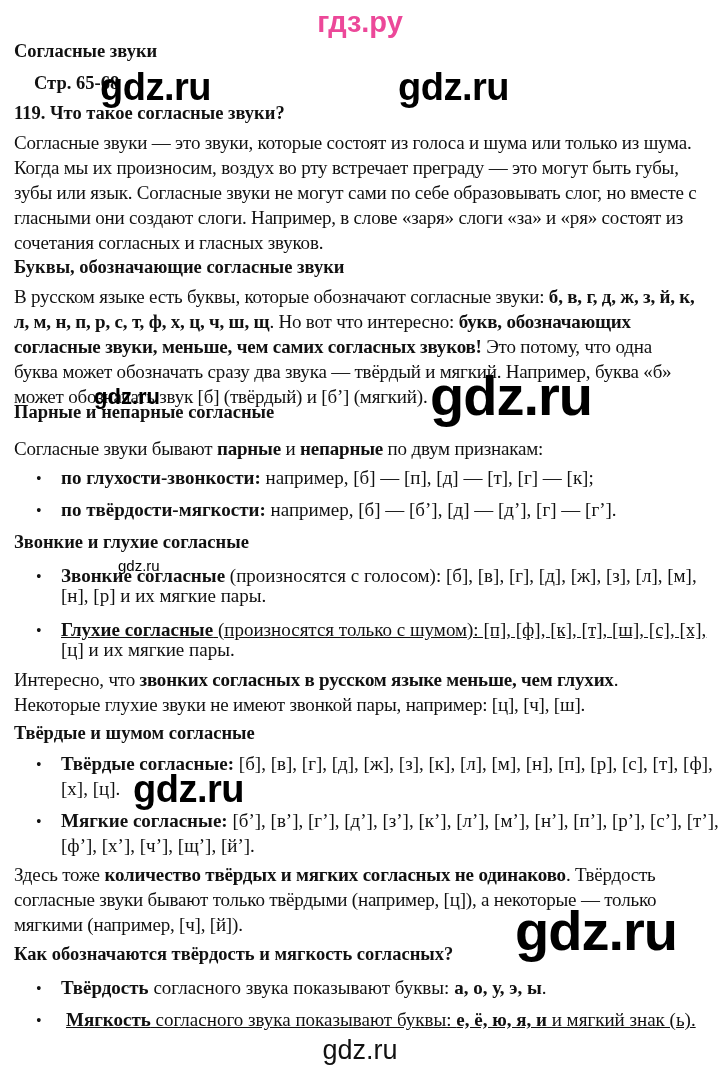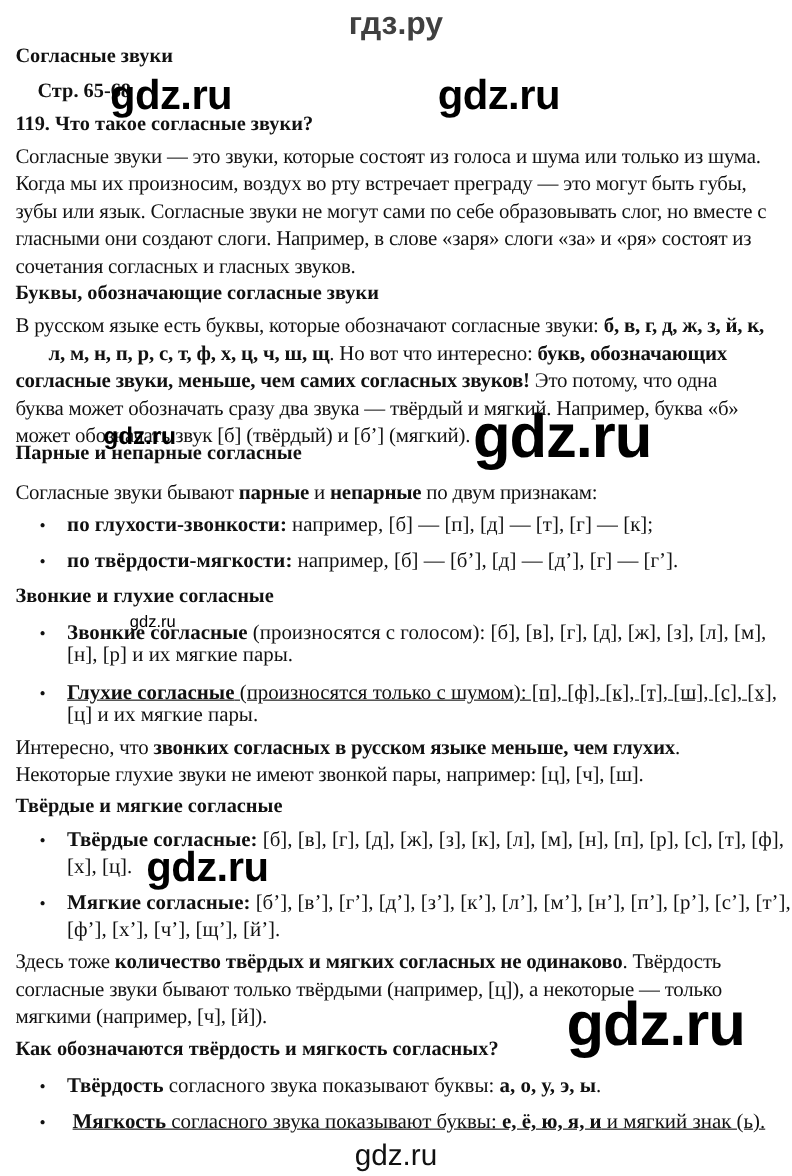--- a/index.html
+++ b/index.html
@@ -1,20 +1,20 @@
 <!DOCTYPE html>
 <html><head>
 <meta charset="utf-8">
 <style>
   html, body { margin:0; padding:0; background:#ffffff; }
   body { width:720px; height:1069px; position:relative; overflow:hidden;
          font-family:"Liberation Serif", serif; color:#111; }
   .abs { position:absolute; white-space:nowrap; }
   .site-header { left:0; width:720px; top:6px; text-align:center;
-         font-family:"Liberation Sans", sans-serif; font-weight:bold; font-size:29px; color:#404040; }
+         font-family:"Liberation Sans", sans-serif; font-weight:bold; font-size:29px; color:#ec4899; }
   .h { font-weight:bold; font-size:18.5px; }
   .line { font-size:19px; letter-spacing:-0.2px; }
   .b { font-weight:bold; }
   .bullet { font-size:19px; }
   .dot { position:absolute; font-size:16px; }
   .wm { position:absolute; font-family:"Liberation Sans", sans-serif; font-weight:bold; color:#000; white-space:nowrap; line-height:1; }
   .wm-xl { font-size:56px; letter-spacing:-1px; }
   .wm-l { font-size:38px; letter-spacing:-0.5px; }
   .wm-s { font-size:22px; }
   .wm-xs { font-size:15px; font-weight:normal; }
@@ -36,21 +36,21 @@
   <div class="abs line" style="left:14px; top:182px;">зубы или язык. Согласные звуки не могут сами по себе образовывать слог, но вместе с</div>
   <div class="abs line" style="left:14px; top:207px;">гласными они создают слоги. Например, в слове «заря» слоги «за» и «ря» состоят из</div>
   <div class="abs line" style="left:14px; top:232px;">сочетания согласных и гласных звуков.</div>
 </div>
 
 <div class="abs h" style="left:14px; top:257px;">Буквы, обозначающие согласные звуки</div>
 <div>
   <div class="abs line" style="left:14px; top:286px;">
     <span>В русском языке есть буквы, которые обозначают согласные звуки: </span><span class="b">б, в, г, д, ж, з, й, к,</span>
   </div>
-  <div class="abs line" style="left:14px; top:311px;margin-left:30px;">
+  <div class="abs line" style="left:14px; top:311px;">
     <span class="b">л, м, н, п, р, с, т, ф, х, ц, ч, ш, щ</span><span>. Но вот что интересно: </span><span class="b">букв, обозначающих</span>
   </div>
   <div class="abs line" style="left:14px; top:336px;">
     <span class="b">согласные звуки, меньше, чем самих согласных звуков!</span><span> Это потому, что одна</span>
   </div>
   <div class="abs line" style="left:14px; top:361px;">буква может обозначать сразу два звука — твёрдый и мягкий. Например, буква «б»</div>
   <div class="abs line" style="left:14px; top:386px;">может обозначать звук [б] (твёрдый) и [б’] (мягкий).</div>
 </div>
 
 <div class="abs h" style="left:14px; top:402px;font-family:Liberation Serif, serif;">Парные и непарные согласные</div>
@@ -79,21 +79,21 @@
   <div class="abs bullet" style="left:61px; top:619px;text-decoration:underline;">
     <span class="b">Глухие согласные</span><span> (произносятся только с шумом): [п], [ф], [к], [т], [ш], [с], [х],</span>
   </div>
   <div class="abs bullet" style="left:61px; top:639px;">[ц] и их мягкие пары.</div>
 </div>
 <div class="abs line" style="left:14px; top:669px;">
   <span>Интересно, что </span><span class="b">звонких согласных в русском языке меньше, чем глухих</span><span>.</span>
 </div>
 <div class="abs line" style="left:14px; top:694px;">Некоторые глухие звуки не имеют звонкой пары, например: [ц], [ч], [ш].</div>
 
-<div class="abs h" style="left:14px; top:723px;">Твёрдые и мягкие согласные</div>
+<div class="abs h" style="left:14px; top:723px;">Твёрдые и шумом согласные</div>
 <div>
   <span class="dot" style="left:36px; top:756px;">•</span>
   <div class="abs bullet" style="left:61px; top:753px;">
     <span class="b">Твёрдые согласные:</span><span> [б], [в], [г], [д], [ж], [з], [к], [л], [м], [н], [п], [р], [с], [т], [ф],</span>
   </div>
   <div class="abs bullet" style="left:61px; top:778px;">[х], [ц].</div>
   <span class="dot" style="left:36px; top:813px;">•</span>
   <div class="abs bullet" style="left:61px; top:810px;">
     <span class="b">Мягкие согласные:</span><span> [б’], [в’], [г’], [д’], [з’], [к’], [л’], [м’], [н’], [п’], [р’], [с’], [т’],</span>
   </div>

